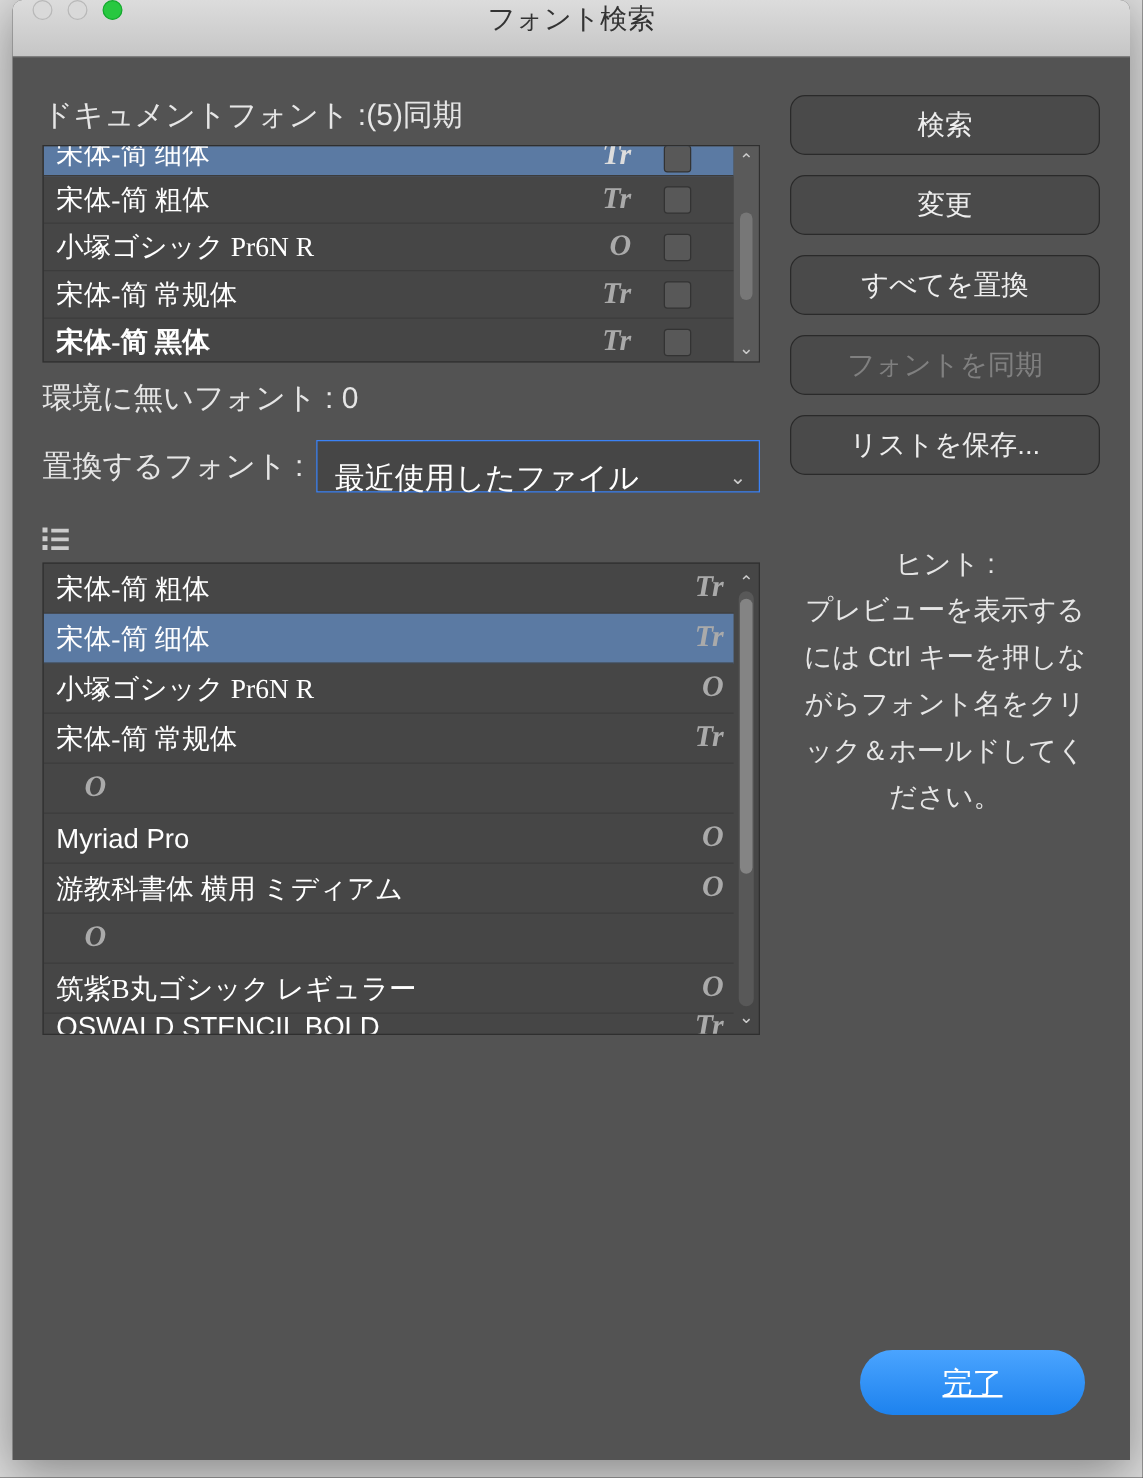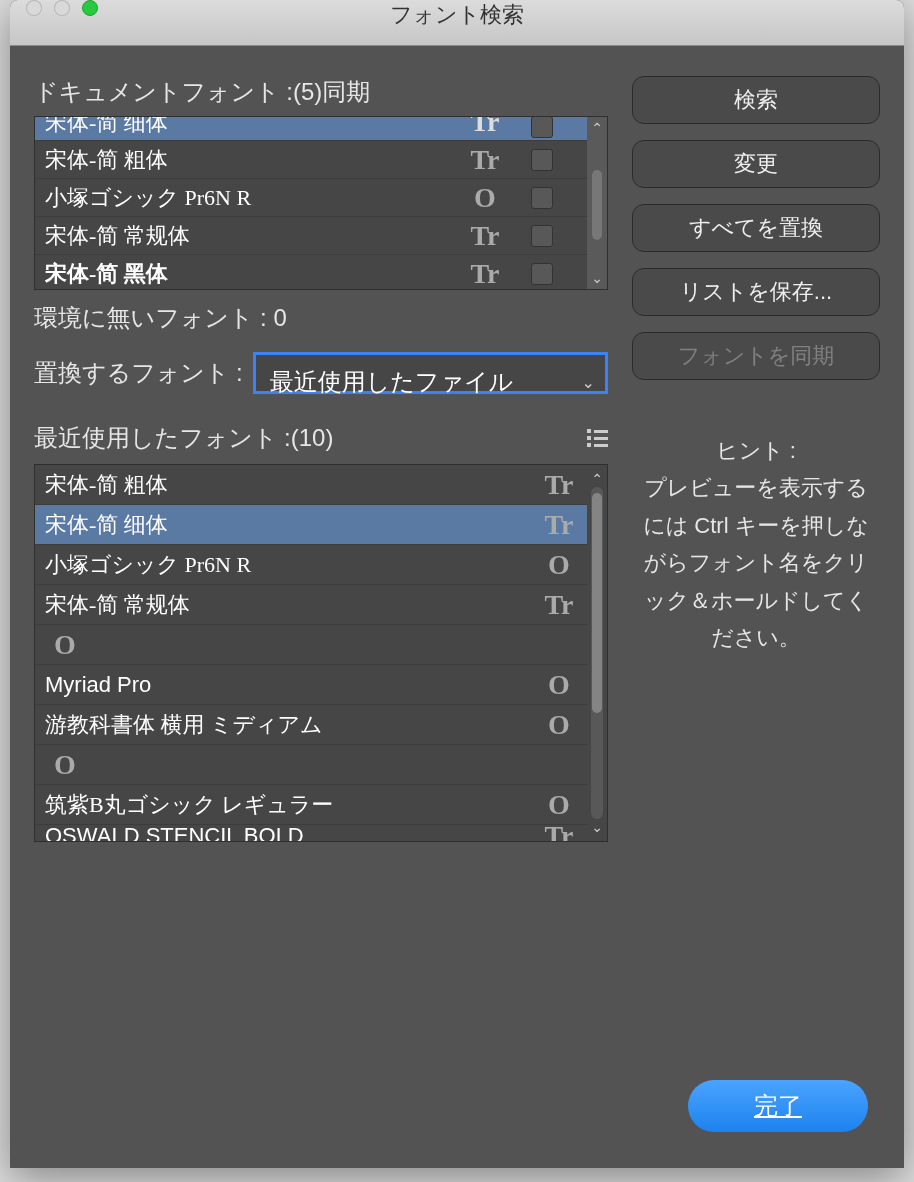--- a/index.html
+++ b/index.html
@@ -106,24 +106,25 @@
     font-size: 22px;
     color: #fff;
     border-bottom: 1px solid #3c3c3c;
     font-family: "Songti SC", serif;
   }
   .font-row.selected { background: #5b7aa3; }
   .font-row.bold { font-weight: bold; }
   .font-row.top-cut { height: 24px; align-items: flex-end; padding-bottom: 2px; }
   .font-name { flex: 1; white-space: nowrap; overflow: hidden; }
   .font-type {
-    width: 40px; text-align: center;
+    width: 40px; text-align: right;
     font-family: serif;
+    font-style: italic;
     font-weight: bold;
-    font-size: 28px;
+    font-size: 24px;
     color: #aaa;
   }
   .font-row.selected .font-type { color: #ddd; }
   .font-check {
     width: 74px; display: flex; justify-content: center;
   }
   .checkbox {
     width: 22px; height: 22px; background: #585858;
     border: 1px solid #333; border-radius: 3px;
   }
@@ -138,21 +139,21 @@
     display: flex;
     align-items: center;
     gap: 10px;
     margin-bottom: 28px;
   }
   .replace-label { font-size: 24px; color: #e6e6e6; }
   .dropdown {
     flex: 1;
     height: 42px;
     background: #464646;
-    border: 3px solid #3b82f6;
+    border: 1px solid #3b82f6;
     display: flex;
     align-items: center;
     padding: 18px 10px 0 14px;
     font-size: 24px;
     color: #fff;
     justify-content: space-between;
   }
   .dropdown .chev { color: #ccc; font-size: 16px; }
 
   .recent-header {
@@ -323,21 +324,20 @@
 
       <div class="replace-row">
         <span class="replace-label">置換するフォント :</span>
         <div class="dropdown">
           <span>最近使用したファイル</span>
           <span class="chev">⌄</span>
         </div>
       </div>
 
       <div class="recent-header">
-        <span>最近使用したフォント :(10)</span>
         <span class="list-icon">
           <span>
               <i class="d"></i>
               <i class="l"></i>
             </span>
           <span>
               <i class="d"></i>
               <i class="l"></i>
             </span>
           <span>
@@ -396,22 +396,22 @@
           <span class="arrow" style="color:#ccc;font-size:14px;">⌄</span>
         </div>
       </div>
 
     </div>
 
     <div class="right-col">
       <div class="btn">検索</div>
       <div class="btn">変更</div>
       <div class="btn">すべてを置換</div>
+      <div class="btn disabled">フォントを同期</div>
       <div class="btn">リストを保存...</div>
-      <div class="btn disabled">フォントを同期</div>
       <div class="hint">
         <div>ヒント :</div>
         <div>プレビューを表示するには Ctrl キーを押しながらフォント名をクリック＆ホールドしてください。</div>
       </div>
     </div>
   </div>
 
   <button class="done-btn">完了</button>
 </div>
 

